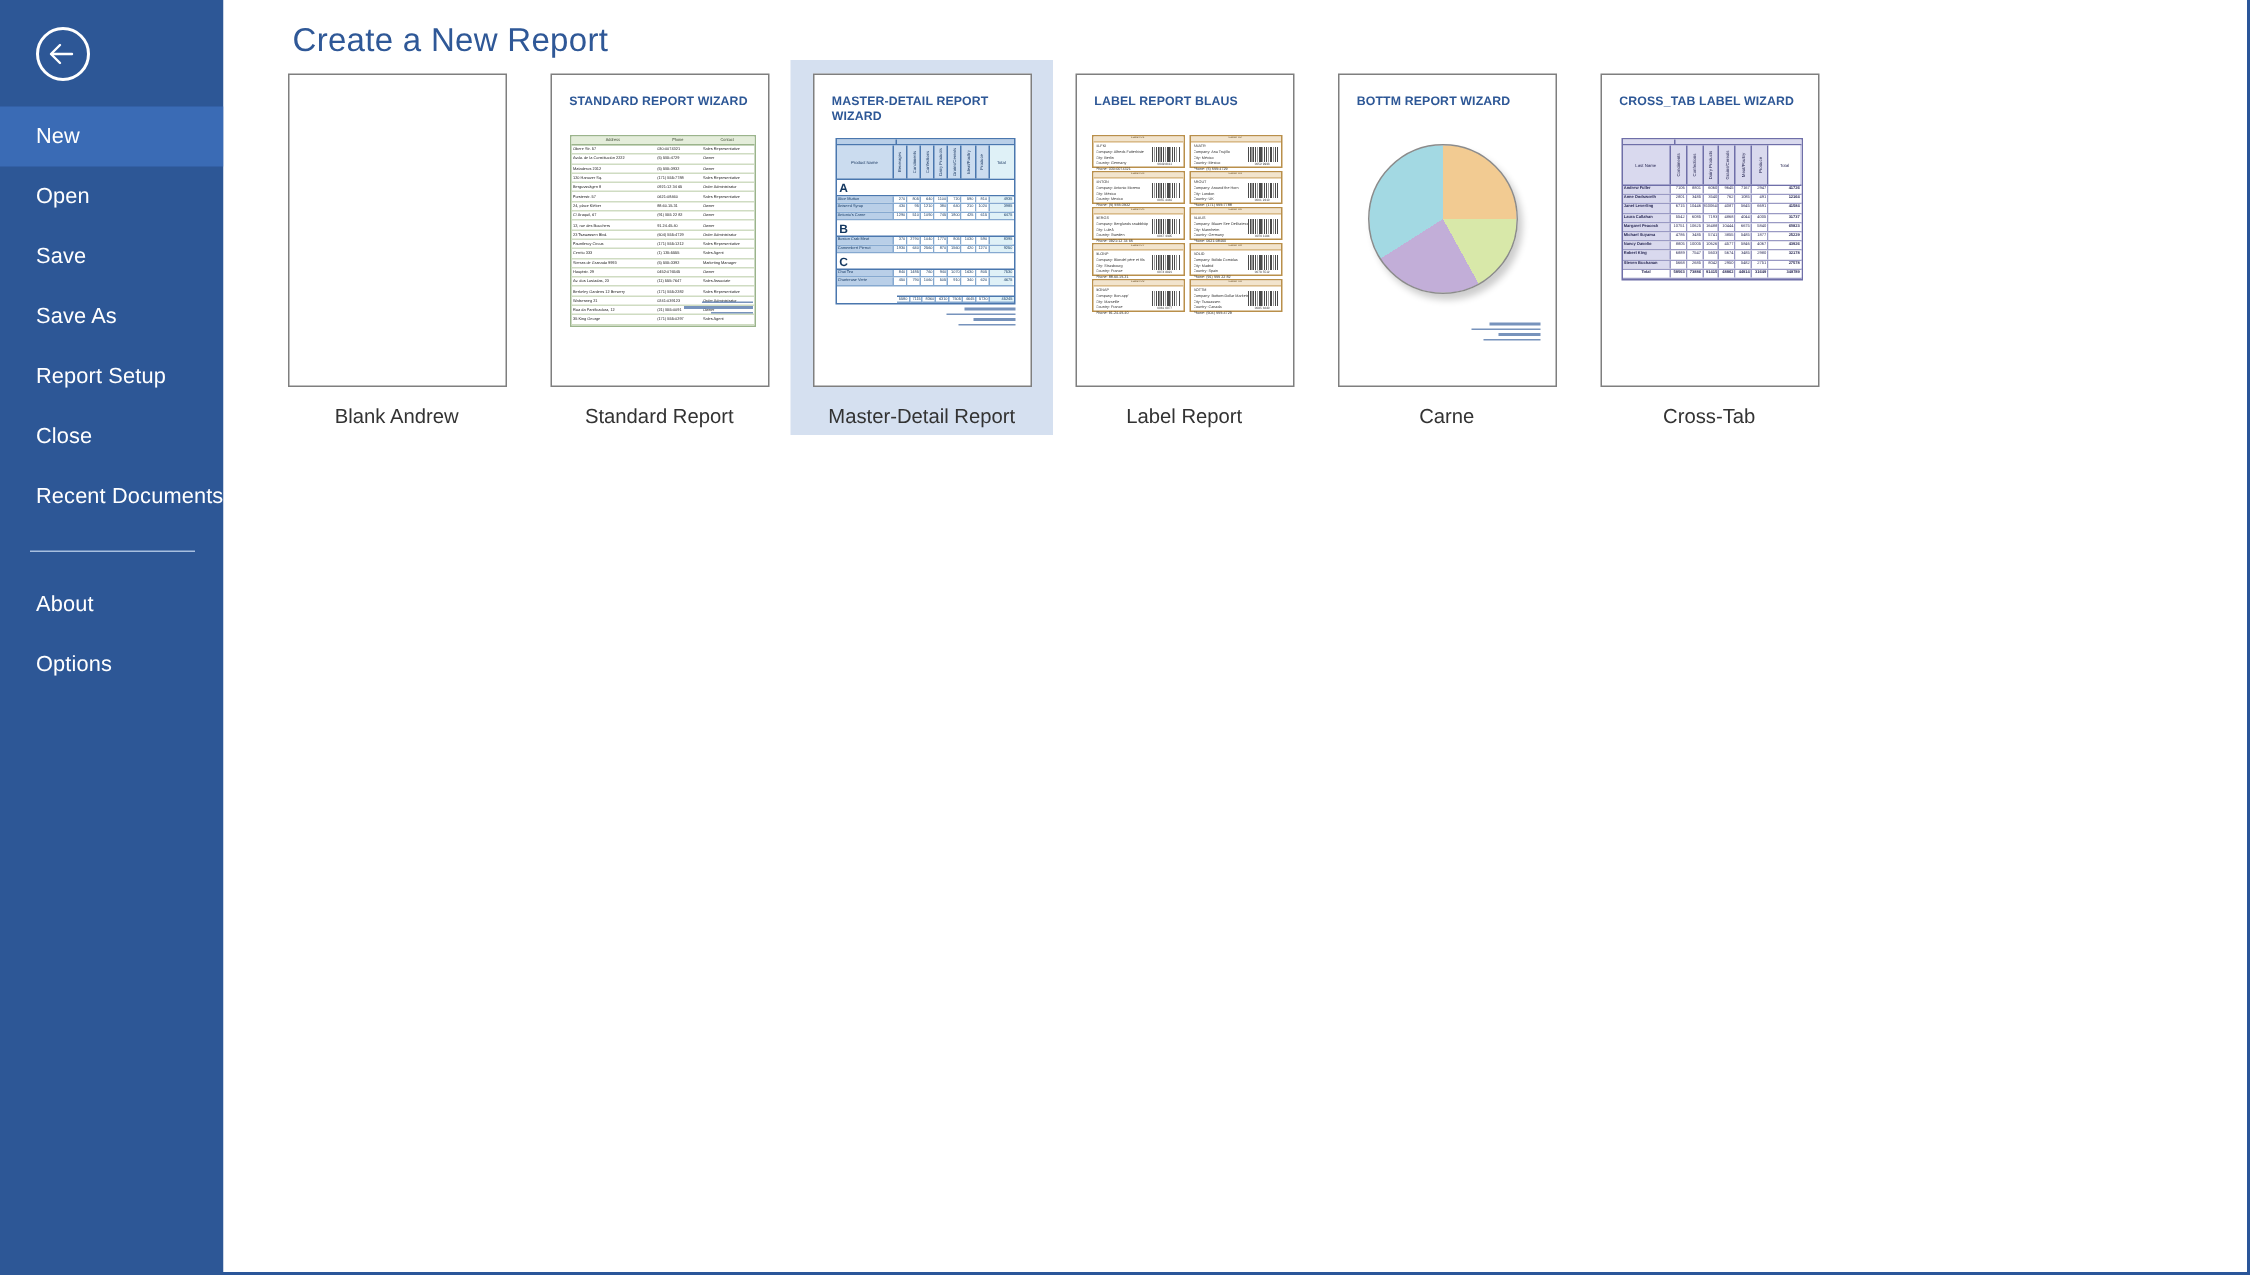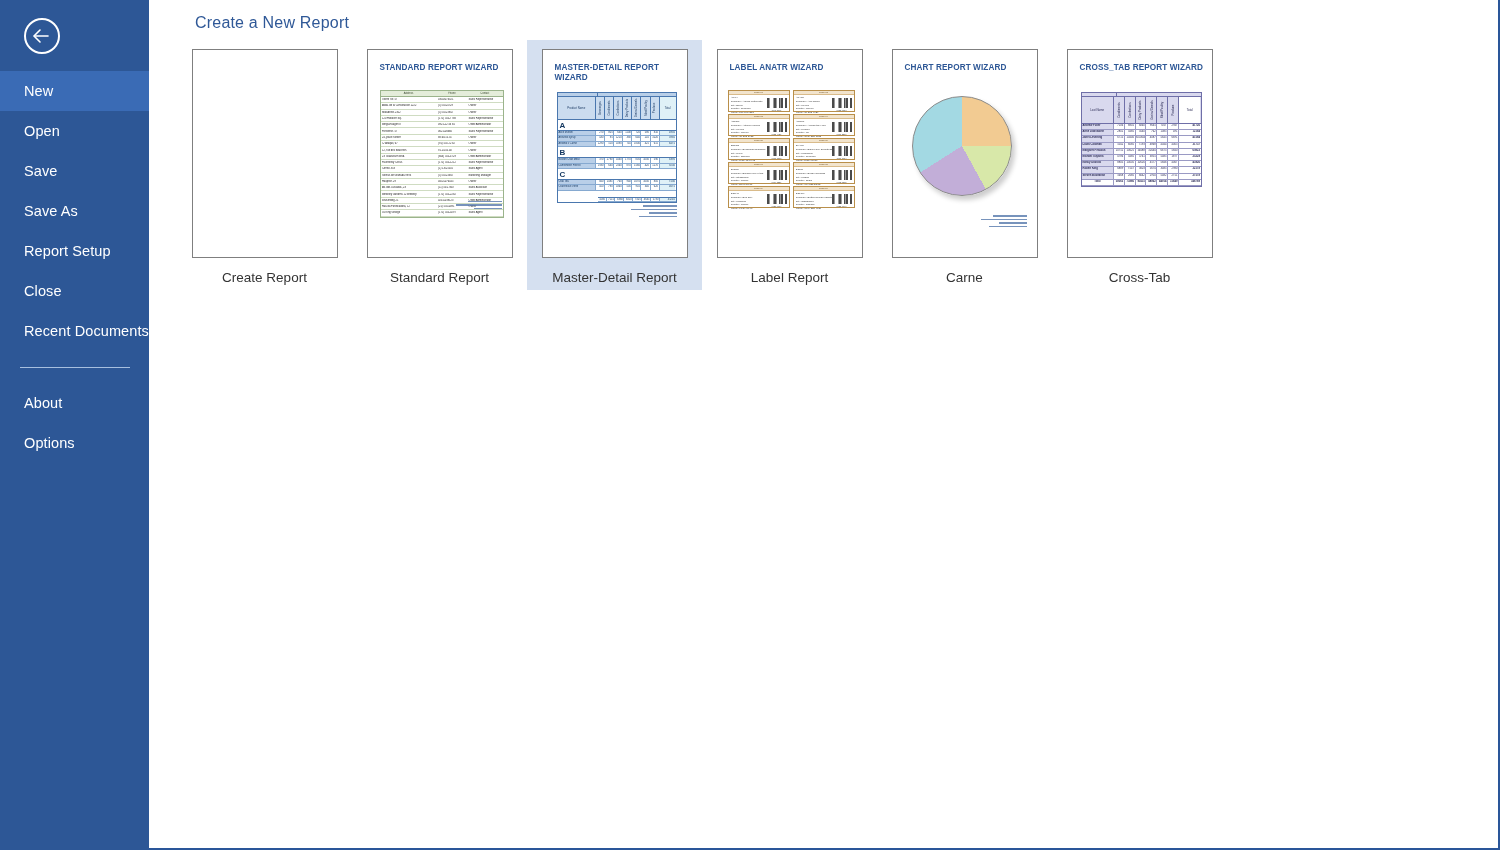--- a/index.html
+++ b/index.html
@@ -71,21 +71,21 @@
   .main {
     position: absolute;
     left: 149px; top: 0;
     right: 0; bottom: 0;
     background: #ffffff;
   }
 
   .page-title {
     position: absolute;
     left: 46px; top: 14px;
-    font-size: 16px;
+    font-size: 22px;
     color: #2f5897;
     font-weight: 400;
     letter-spacing: .2px;
   }
 
   .gallery {
     position: absolute;
     left: 28px; top: 40px;
     display: flex;
     gap: 0px;
@@ -423,21 +423,21 @@
   </div>
 
   <div class="main">
 
     <div class="page-title">Create a New Report</div>
 
     <div class="gallery">
 
       <div class="tile">
         <div class="thumb"></div>
-        <div class="tile-caption">Create Report</div>
+        <div class="tile-caption">Blank Andrew</div>
       </div>
 
       <div class="tile">
         <div class="thumb">
           <div class="wz-title">STANDARD REPORT WIZARD</div>
           <div class="std-table" id="std-table">
               <div class="std-head">
                 <span class="c-addr">Address</span>
                 <span class="c-phone">Phone</span>
                 <span class="c-contact">Contact</span>
@@ -681,21 +681,21 @@
               <i style="width: 46px;"></i>
               <i style="width: 28px;"></i>
               <i style="width: 38px;"></i>
             </div>
         </div>
         <div class="tile-caption">Master-Detail Report</div>
       </div>
 
       <div class="tile">
         <div class="thumb">
-          <div class="wz-title">LABEL ANATR WIZARD</div>
+          <div class="wz-title">LABEL REPORT BLAUS</div>
           <div class="lbl-grid" id="lbl-grid">
               <div class="lbl">
                 <div class="lbl-hd">Label 01</div>
                 <div class="lbl-body">
                   <div class="lbl-line">ALFKI</div>
                   <div class="lbl-line">Company: Alfreds Futterkiste</div>
                   <div class="lbl-line">City: Berlin</div>
                   <div class="lbl-line">Country: Germany</div>
                   <div class="lbl-line">Phone: 030-0074321</div>
                 </div>
@@ -810,37 +810,37 @@
                 <div class="barcode"></div>
                 <div class="barcode-num">0085 6640</div>
               </div>
             </div>
         </div>
         <div class="tile-caption">Label Report</div>
       </div>
 
       <div class="tile">
         <div class="thumb">
-          <div class="wz-title">CHART REPORT WIZARD</div>
+          <div class="wz-title">BOTTM REPORT WIZARD</div>
           <div class="pie-wrap">
             <div class="pie" id="pie" style="background: conic-gradient(rgb(242, 203, 146) 0deg, rgb(242, 203, 146) 90deg, rgb(216, 232, 169) 90deg, rgb(216, 232, 169) 151.2deg, rgb(194, 174, 216) 151.2deg, rgb(194, 174, 216) 237.6deg, rgb(163, 217, 227) 237.6deg, rgb(163, 217, 227) 360deg);"></div>
           </div>
           <div class="mini-footer" id="chart-footer" style="bottom:28px;">
               <i style="width: 34px;"></i>
               <i style="width: 46px;"></i>
               <i style="width: 28px;"></i>
               <i style="width: 38px;"></i>
             </div>
         </div>
         <div class="tile-caption">Carne</div>
       </div>
 
       <div class="tile">
         <div class="thumb">
-          <div class="wz-title">CROSS_TAB REPORT WIZARD</div>
+          <div class="wz-title">CROSS_TAB LABEL WIZARD</div>
           <div class="ct-table" id="ct-table">
               <div class="ct-grp">
                 <div class="g1"></div>
                 <div class="g2"></div>
               </div>
               <div class="ct-head">
                 <div class="hcell first">
                   <span>Last Name</span>
                 </div>
                 <div class="hcell rot">

